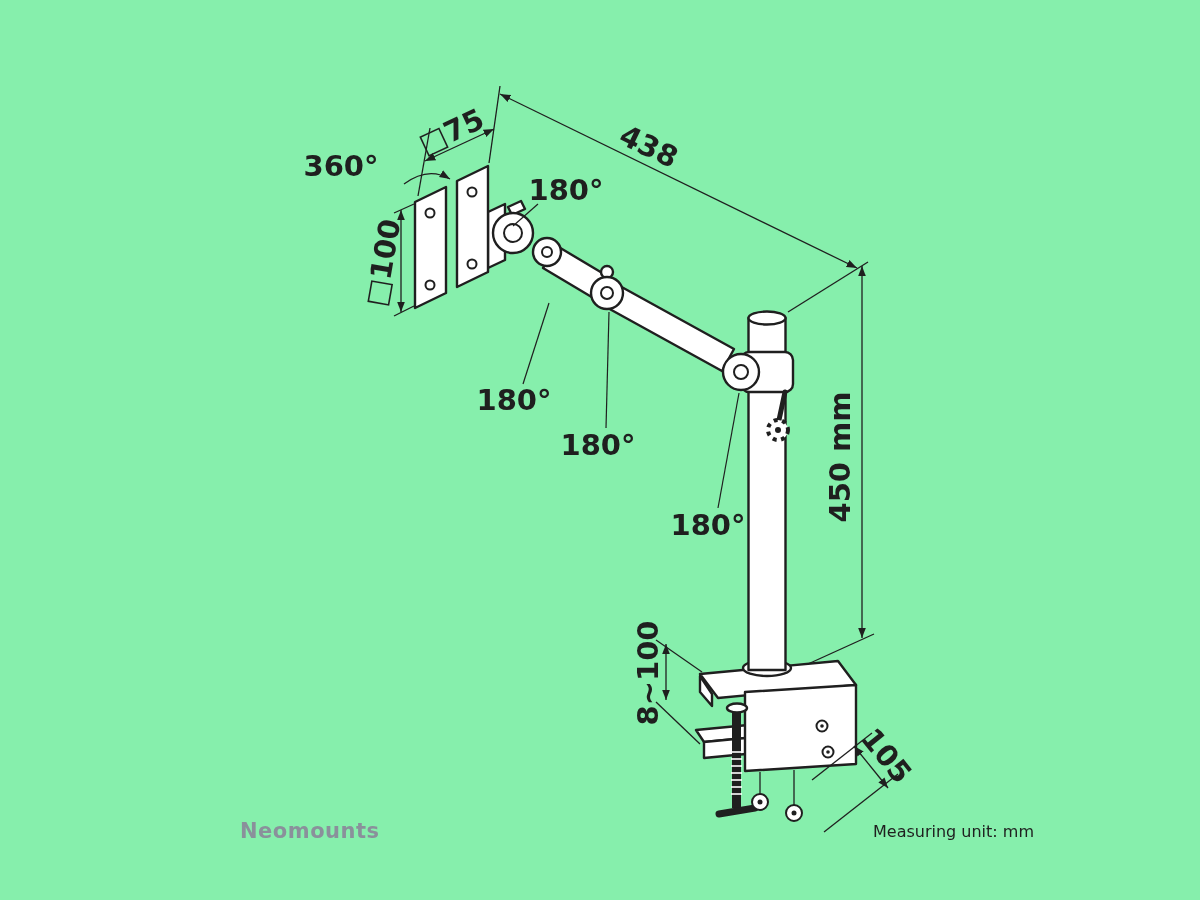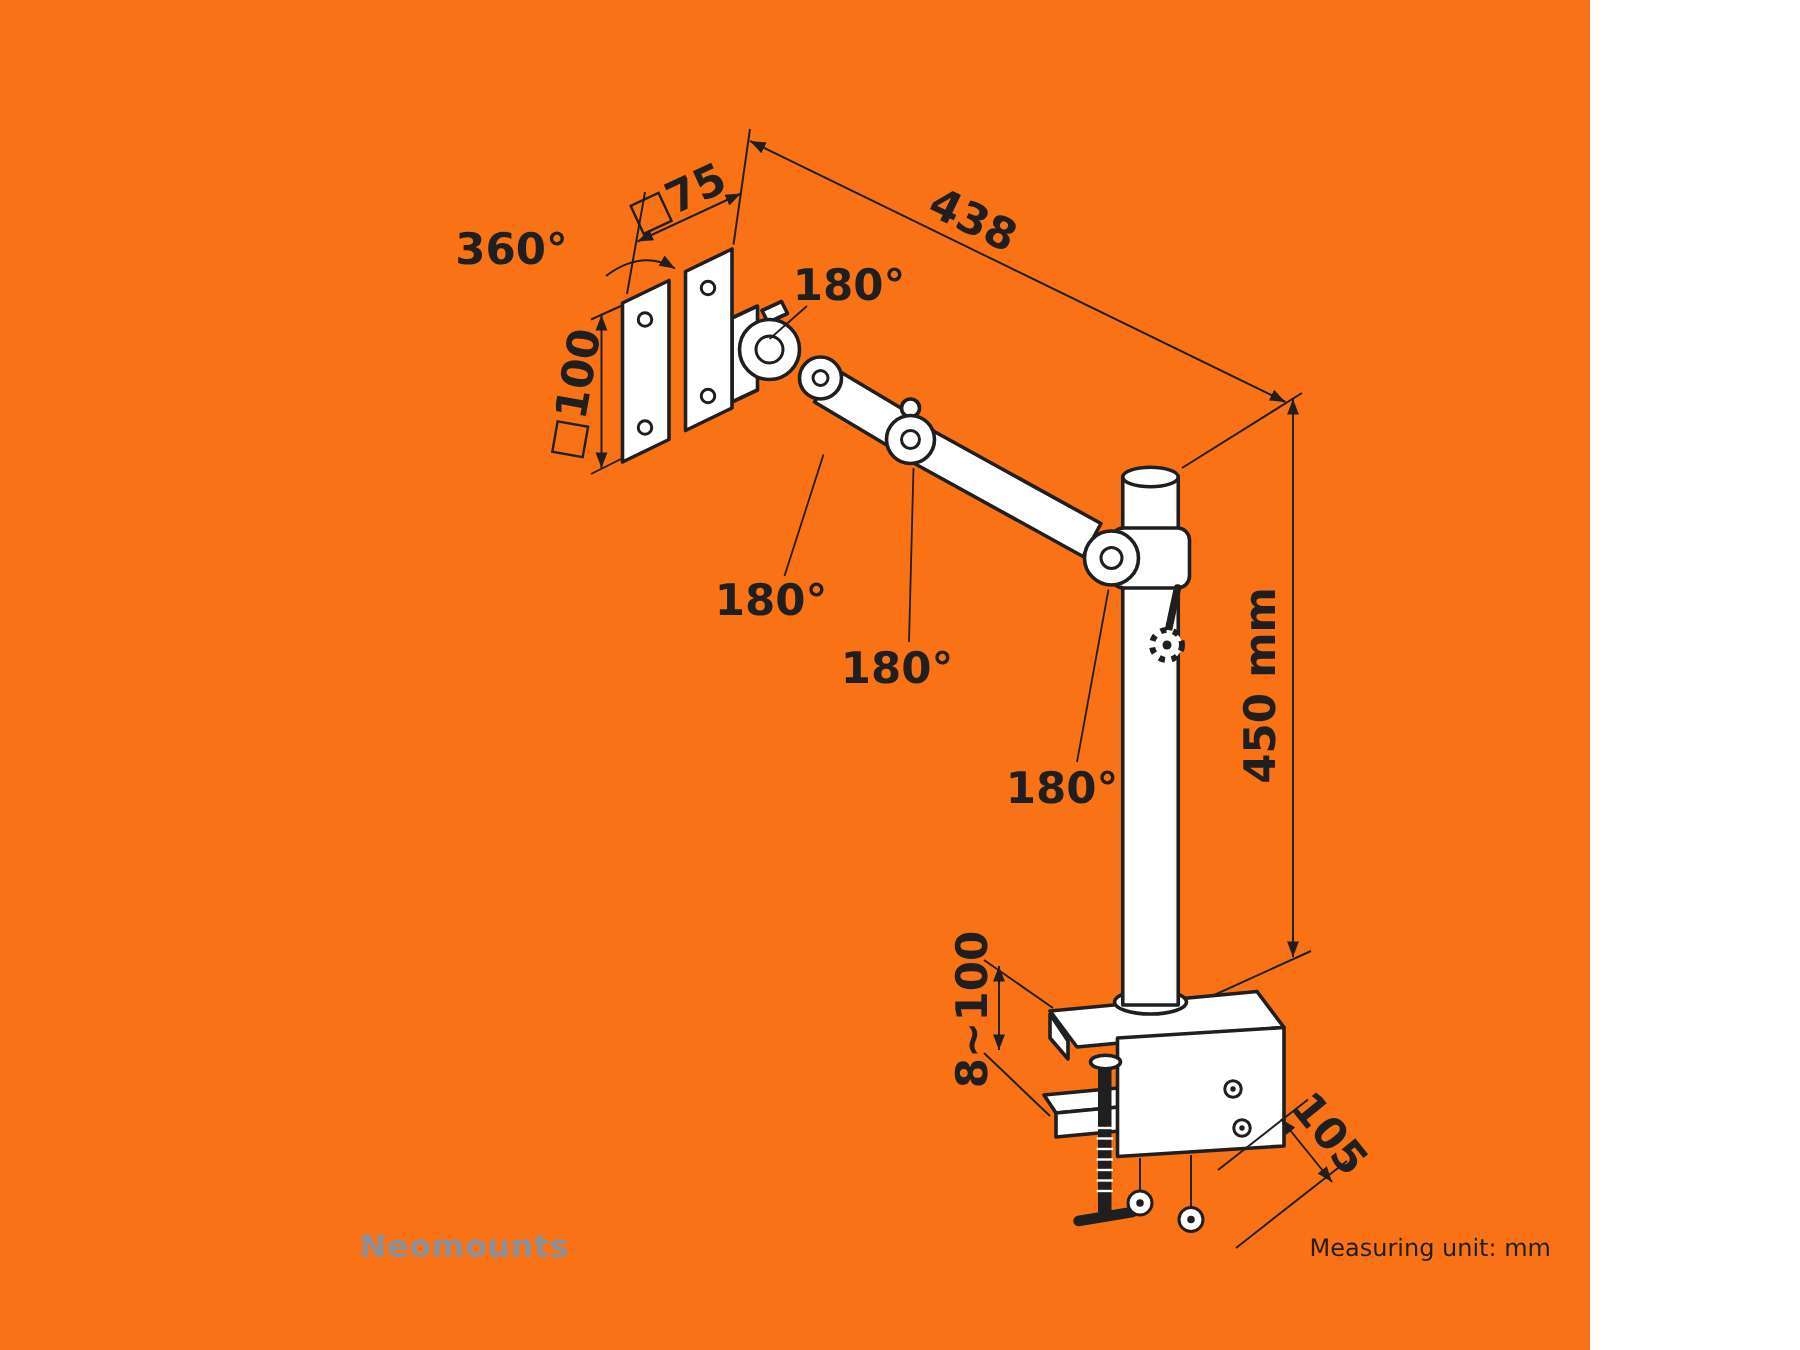--- a/index.html
+++ b/index.html
@@ -1,20 +1,20 @@
 <!DOCTYPE html>
 <html><head>
 <meta charset="utf-8">
 <style>
   html, body { margin: 0; padding: 0; background: #ffffff; }
   #stage {
     position: relative;
-    width: 1060px;
+    width: 1200px;
     height: 900px;
-    background: #f97316;
+    background: #86efac;
     overflow: hidden;
     font-family: "DejaVu Sans", sans-serif;
   }
   svg { display: block; }
   .outline { fill: #ffffff; stroke: #1f1f1f; stroke-width: 2.4; stroke-linejoin: round; stroke-linecap: round; }
   .solid   { fill: #1f1f1f; stroke: none; }
   .hole    { fill: #ffffff; stroke: #1f1f1f; stroke-width: 2; }
   .dot     { fill: #1f1f1f; stroke: none; }
   .dim     { stroke: #1f1f1f; stroke-width: 1.3; fill: none; }
   .leader  { stroke: #1f1f1f; stroke-width: 1.2; fill: none; }

